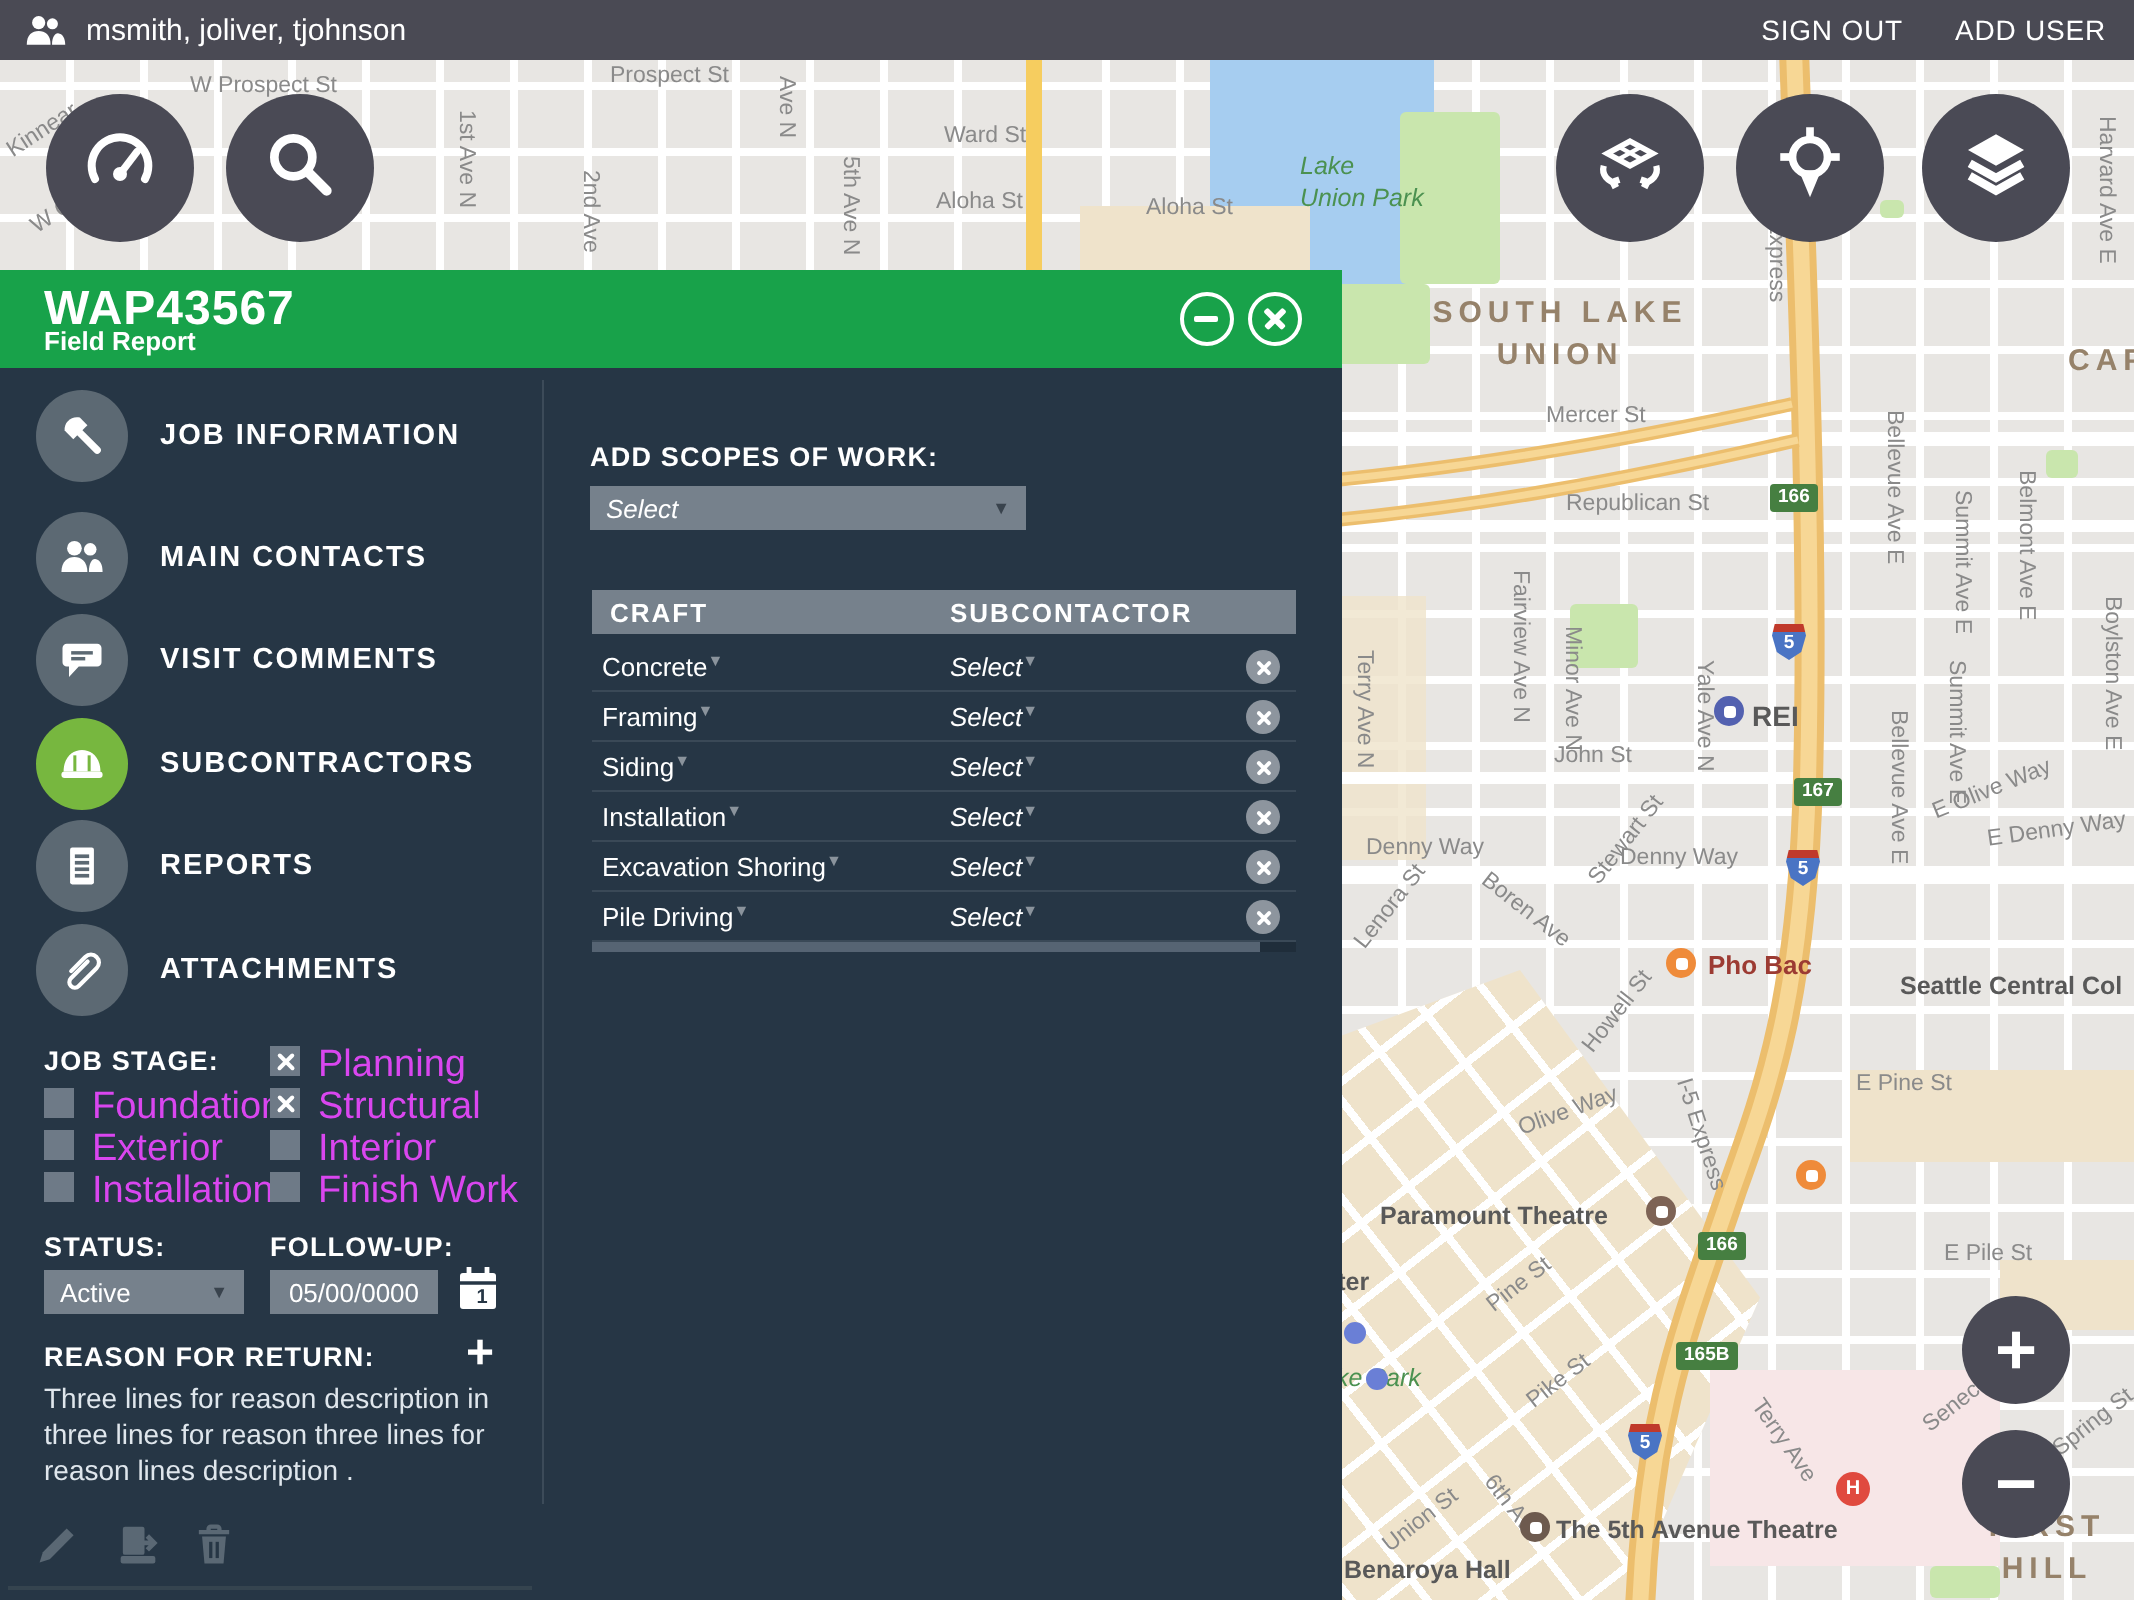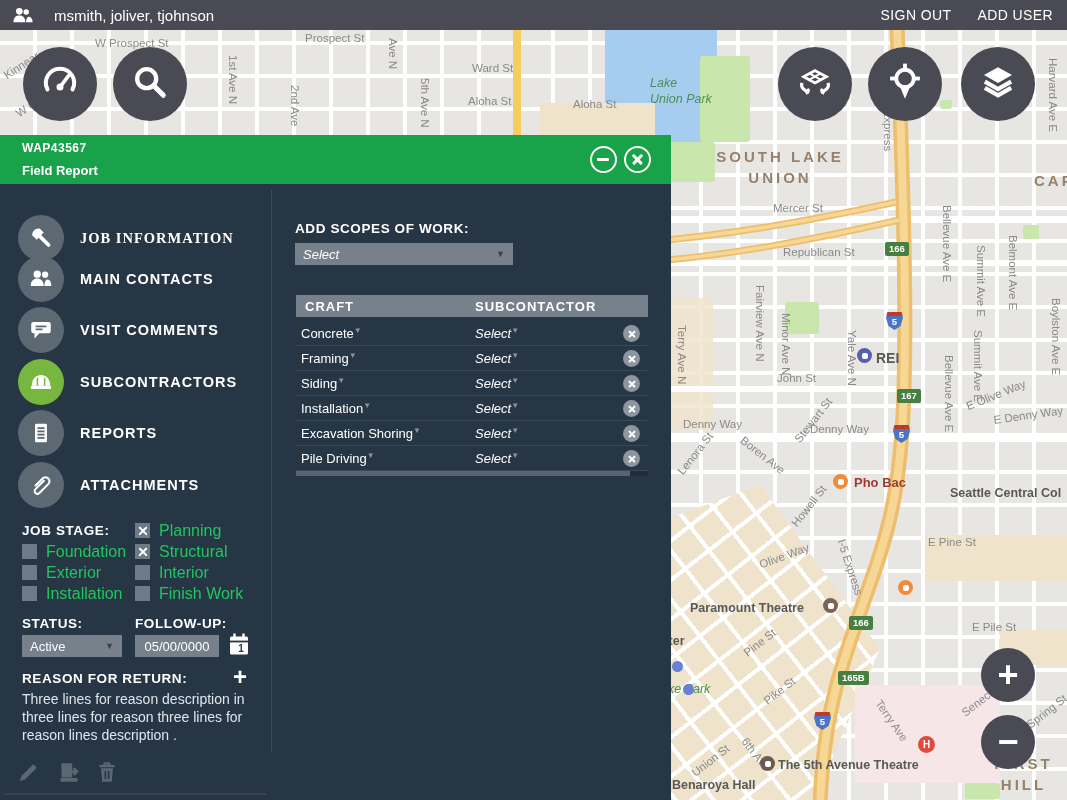--- a/index.html
+++ b/index.html
@@ -1,21 +1,21 @@
 <!DOCTYPE html>
 <html><head>
 <meta charset="utf-8">
 <style>
   html,body{margin:0;padding:0;}
   body{width:1067px;height:800px;position:relative;overflow:hidden;
        font-family:"Liberation Sans",sans-serif;background:#e8e6e3;}
   
   .topbar{position:absolute;left:0;top:0;width:1067px;height:30px;background:#4a4a54;
           z-index:9;display:flex;align-items:center;color:#fff;font-size:15px;}
-  .topbar .left{display:flex;align-items:center;gap:20px;padding-left:12px;flex:1;}
+  .topbar .left{display:flex;align-items:center;gap:9px;padding-left:12px;flex:1;}
   .topbar .right{display:flex;gap:26px;padding-right:14px;font-size:14px;letter-spacing:.4px;}
   .topbar a{color:#fff;text-decoration:none;cursor:pointer;}
   
   .map{position:absolute;left:0;top:30px;width:1067px;height:770px;overflow:hidden;z-index:1;
        background:
          repeating-linear-gradient(90deg,transparent 0 33px,#ffffff 33px 37px),
          repeating-linear-gradient(0deg,transparent 0 29px,#ffffff 29px 33px),
          #e8e6e3;}
   .map *{position:absolute;}
   .water{left:605px;top:0;width:112px;height:146px;background:#a6cdf0;
@@ -50,33 +50,33 @@
             font-size:10px;font-weight:bold;text-align:center;line-height:17px;}
   
   .mapbtn{position:absolute;z-index:3;background:#4a4a55;border-radius:50%;
           display:flex;align-items:center;justify-content:center;color:#fff;cursor:pointer;}
   .mapbtn.big{width:74px;height:74px;}
   .mapbtn.zoom{width:54px;height:54px;font-size:36px;font-weight:bold;line-height:1;}
   
   .panel{position:absolute;left:0;top:135px;width:671px;height:665px;background:#263645;z-index:5;}
   .panel *{position:absolute;box-sizing:border-box;}
   .panel-header{left:0;top:0;width:671px;height:49px;background:#18a24a;color:#fff;}
-  .ph-id{left:22px;top:6px;font-size:12px;font-weight:bold;letter-spacing:.5px;}
+  .ph-id{left:22px;top:6px;font-size:24px;font-weight:bold;letter-spacing:.5px;}
   .ph-sub{left:22px;top:28px;font-size:13px;font-weight:bold;}
   .circle-btn{width:27px;height:27px;border:2.5px solid #fff;border-radius:50%;cursor:pointer;}
   .bar{background:#fff;border-radius:1px;}
   .divider-v{left:271px;top:55px;width:1px;height:562px;background:#3c4b59;}
   .nav-item{left:18px;width:250px;height:46px;cursor:pointer;}
   .nav-circle{left:0;top:0;width:46px;height:46px;border-radius:50%;background:#5c6973;
               display:flex;align-items:center;justify-content:center;}
   .nav-circle.active{background:#77b73f;}
   .nav-label{left:62px;top:15px;color:#fff;font-weight:bold;font-size:14.5px;letter-spacing:1px;white-space:nowrap;}
   .sec-label{color:#fff;font-weight:bold;font-size:13.5px;letter-spacing:.6px;white-space:nowrap;}
   .cb{width:15px;height:15px;background:#6e7a87;}
-  .cb-label{color:#22c55e;font-size:16px;white-space:nowrap;}
+  .cb-label{color:#d946ef;font-size:19px;white-space:nowrap;}
   .widget{background:#76818c;color:#fff;font-size:13px;display:flex;align-items:center;
           padding:0 8px;cursor:pointer;}
   .widget .caret{position:static;margin-left:auto;color:#39434d;font-size:9px;}
   .reason-text{color:#dfe6ec;font-size:14px;line-height:1.28;width:238px;white-space:normal;}
   .plus{color:#fff;font-size:24px;font-weight:bold;cursor:pointer;line-height:1;}
   .foot-icon{width:26px;height:26px;color:#5a6874;cursor:pointer;}
   .hairline{background:#35444f;}
   
   .thead{left:296px;width:352px;height:22px;background:#76818c;color:#fff;}
   .thead span{top:4px;font-size:13px;font-weight:bold;letter-spacing:1px;}
@@ -267,21 +267,21 @@
       <div class="bar" style="position:absolute;left:5px;top:10px;width:12px;height:2.5px;"></div>
     </div>
     <div class="circle-btn" style="left:624px;top:11px;">
       <div class="bar" style="position:absolute;left:4.5px;top:10px;width:13px;height:2.5px;transform:rotate(45deg);"></div>
       <div class="bar" style="position:absolute;left:4.5px;top:10px;width:13px;height:2.5px;transform:rotate(-45deg);"></div>
     </div>
   </div>
 
   <div class="divider-v"></div>
   <div id="nav">
-      <div class="nav-item" style="top: 80px; font-family: Liberation Serif, serif;">
+      <div class="nav-item" style="top: 60px;">
         <div class="nav-circle">
           <svg width="26" height="26" viewBox="0 0 24 24">
             <line x1="11" y1="10.5" x2="19" y2="18.5" stroke="#fff" stroke-width="3.4" stroke-linecap="round"></line>
             <path d="M4,9.5 C3.5,5.5 7.5,2.5 11,3.5 L14.5,7 L8,13.5 Z" fill="#fff"></path>
           </svg>
         </div>
         <span class="nav-label">JOB INFORMATION</span>
       </div>
       <div class="nav-item" style="top: 121px;">
         <div class="nav-circle">

